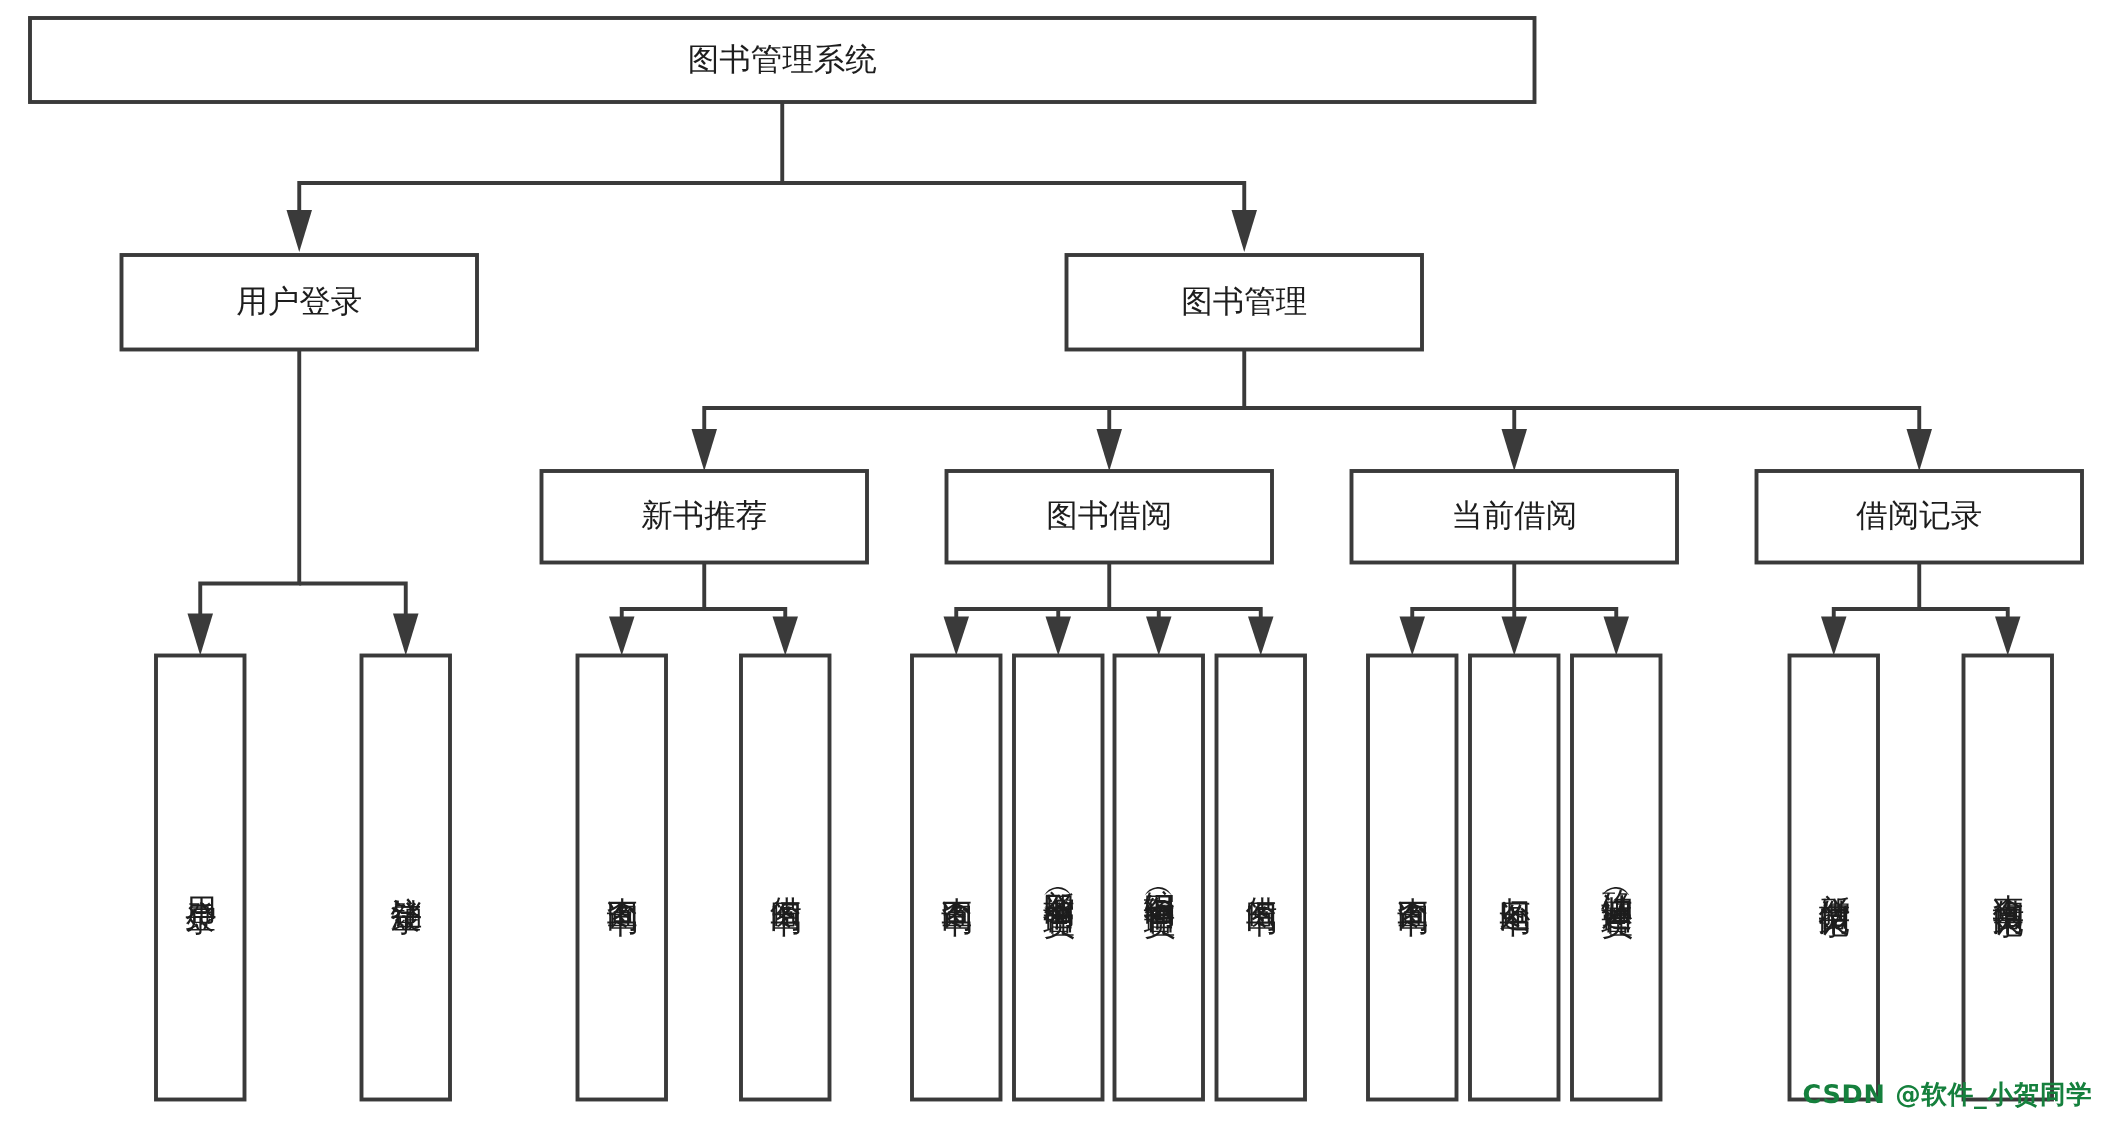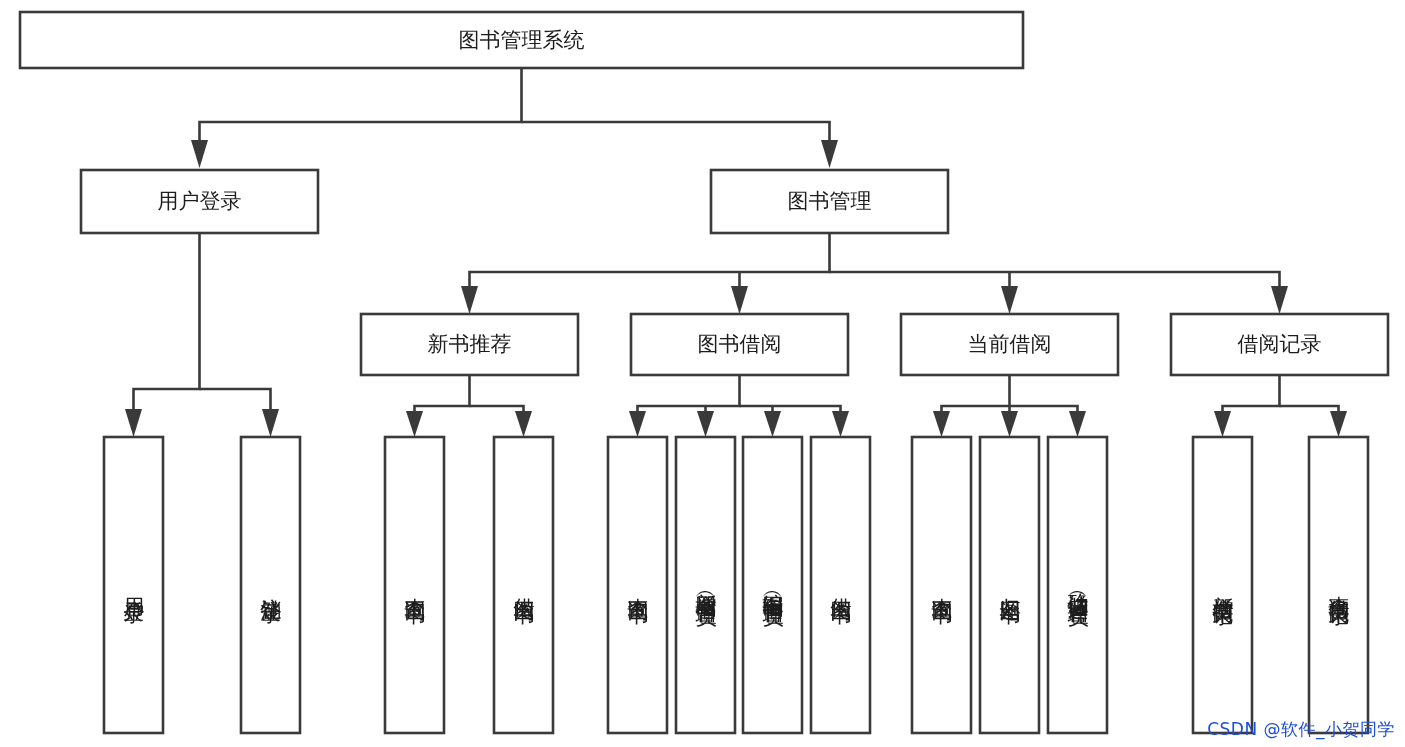--- a/index.html
+++ b/index.html
@@ -62,23 +62,24 @@
     justify-content: center;
     white-space: nowrap;
     pointer-events: none;
   }
   .watermark {
     position: absolute;
     right: 10px;
     bottom: 6px;
     font-family: "DejaVu Sans", "Liberation Sans", sans-serif;
     font-size: 17px;
-    color: #1d4ed8;
+    color: #15803d;
     white-space: nowrap;
     letter-spacing: 0.5px;
+    font-weight: bold;
   }
 </style>
 </head>
 <body>
 
 <div id="diagram-root">
 
   <svg class="flow" viewBox="0 0 1405 747">
 
     <g>

